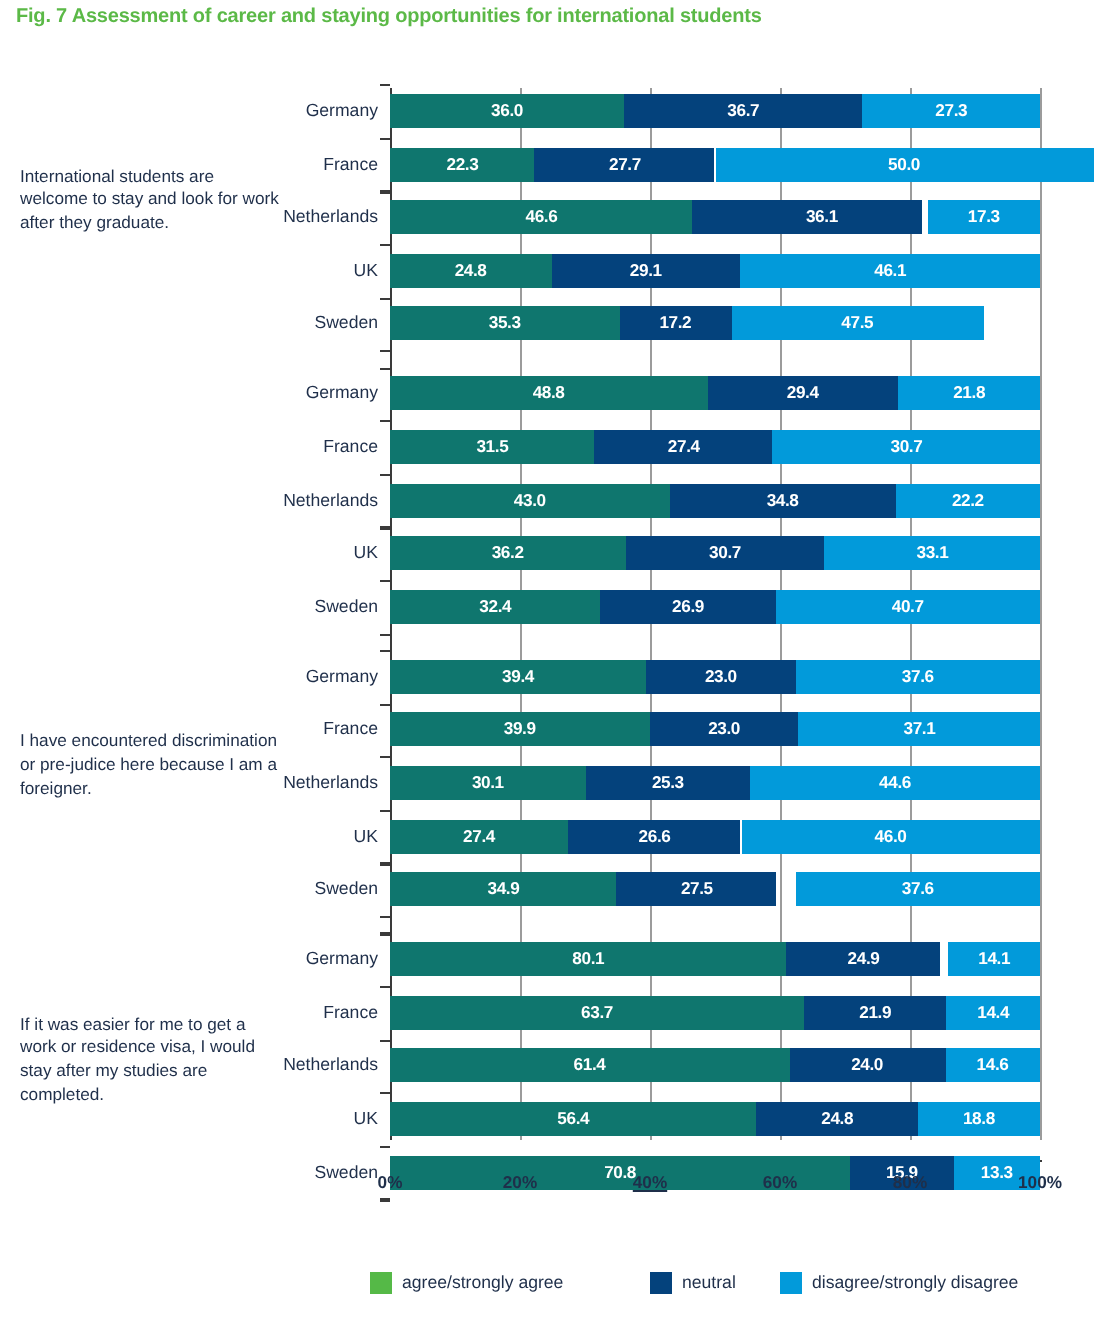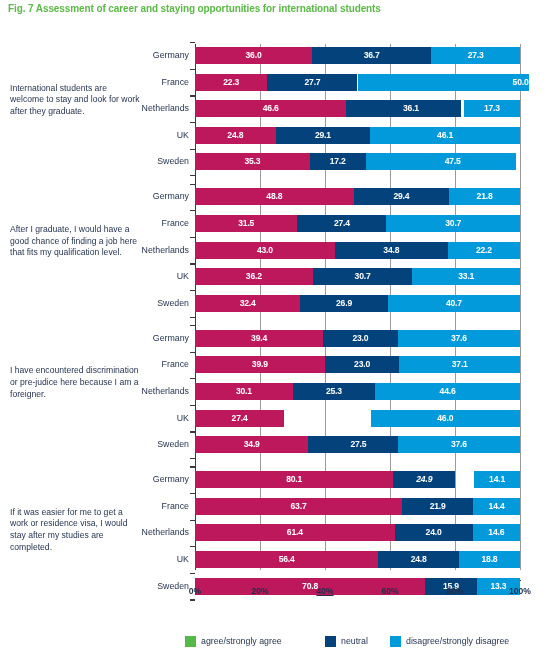--- a/index.html
+++ b/index.html
@@ -116,21 +116,21 @@
     height: 17px;
     color: #ffffff;
     font-size: 8.6px;
     line-height: 17px;
     text-align: center;
     font-weight: bold;
     letter-spacing: -0.2px;
     overflow: hidden;
     white-space: nowrap;
   }
-  .seg-agree   { background: #be185d; }
+  .seg-agree   { background: #0f766e; }
   .seg-neutral { background: #04427c; }
   .seg-dis     { background: #029ada; }
 
   
   #xlabels {
     position: absolute;
     left: 0;
     top: 552px;
     width: 547px;
     height: 14px;
@@ -197,21 +197,21 @@
             <div class="seg seg-agree" style="left: 0px; width: 117px;">36.0</div>
             <div class="seg seg-neutral" style="left: 117px; width: 119.275px;">36.7</div>
             <div class="seg seg-dis" style="left: 236.275px; width: 88.725px;">27.3</div>
           </div>
         </div>
         <div class="row" style="top: 26.6px;">
           <div class="row-label">France</div>
           <div class="bar-track">
             <div class="seg seg-agree" style="left: 0px; width: 72.475px;">22.3</div>
             <div class="seg seg-neutral" style="left: 72.475px; width: 90.025px;">27.7</div>
-            <div class="seg seg-dis" style="left: 162.5px; width: 171px; text-align: right;">50.0</div>
+            <div class="seg seg-dis" style="left: 162.5px; width: 189px;">50.0</div>
           </div>
         </div>
         <div class="row" style="top: 53.2px;">
           <div class="row-label">Netherlands</div>
           <div class="bar-track">
             <div class="seg seg-agree" style="left: 0px; width: 151.45px;">46.6</div>
             <div class="seg seg-neutral" style="left: 151.45px; width: 101px; padding-left: 14px;">36.1</div>
             <div class="seg seg-dis" style="left: 268.775px; width: 56.225px;">17.3</div>
           </div>
         </div>
@@ -221,26 +221,25 @@
             <div class="seg seg-agree" style="left: 0px; width: 80.6px;">24.8</div>
             <div class="seg seg-neutral" style="left: 80.6px; width: 94.575px;">29.1</div>
             <div class="seg seg-dis" style="left: 175.175px; width: 149.825px;">46.1</div>
           </div>
         </div>
         <div class="row" style="top: 106.4px;">
           <div class="row-label">Sweden</div>
           <div class="bar-track">
             <div class="seg seg-agree" style="left: 0px; width: 114.725px;">35.3</div>
             <div class="seg seg-neutral" style="left: 114.725px; width: 55.9px;">17.2</div>
-            <div class="seg seg-dis" style="left: 170.625px; width: 126px; padding-left: 24px;">47.5</div>
+            <div class="seg seg-dis" style="left: 170.625px; width: 126px;">47.5</div>
           </div>
         </div>
       </div>
       <div class="group" style="top: 154.4px; height: 123.4px;">
-        <div class="group-label" style="top: 35.7px;">After I graduate, I would have a good chance of finding a job here that fits my qualification level.</div>
         <div class="row" style="top: 0px;">
           <div class="row-label">Germany</div>
           <div class="bar-track">
             <div class="seg seg-agree" style="left: 0px; width: 158.6px;">48.8</div>
             <div class="seg seg-neutral" style="left: 158.6px; width: 95.55px;">29.4</div>
             <div class="seg seg-dis" style="left: 254.15px; width: 70.85px;">21.8</div>
           </div>
         </div>
         <div class="row" style="top: 26.6px;">
           <div class="row-label">France</div>
@@ -298,39 +297,40 @@
           <div class="bar-track">
             <div class="seg seg-agree" style="left: 0px; width: 97.825px;">30.1</div>
             <div class="seg seg-neutral" style="left: 97.825px; width: 82.225px;">25.3</div>
             <div class="seg seg-dis" style="left: 180.05px; width: 144.95px;">44.6</div>
           </div>
         </div>
         <div class="row" style="top: 79.8px;">
           <div class="row-label">UK</div>
           <div class="bar-track">
             <div class="seg seg-agree" style="left: 0px; width: 89.05px;">27.4</div>
+            <div class="seg seg-neutral" style="left: 89.05px; width: 86.45px;">26.6</div>
             <div class="seg seg-dis" style="left: 175.5px; width: 149.5px;">46.0</div>
           </div>
         </div>
         <div class="row" style="top: 106.4px;">
           <div class="row-label">Sweden</div>
           <div class="bar-track">
             <div class="seg seg-agree" style="left: 0px; width: 113.425px;">34.9</div>
-            <div class="seg seg-neutral" style="left: 113.425px; width: 80px; padding-left: 10px;">27.5</div>
+            <div class="seg seg-neutral" style="left: 113.425px; width: 80px;">27.5</div>
             <div class="seg seg-dis" style="left: 202.8px; width: 122.2px;">37.6</div>
           </div>
         </div>
       </div>
       <div class="group" style="top: 437.2px; height: 123.4px;">
         <div class="group-label" style="top: 35.7px;">If it was easier for me to get a work or residence visa, I would stay after my studies are completed.</div>
         <div class="row" style="top: 0px;">
           <div class="row-label">Germany</div>
           <div class="bar-track">
             <div class="seg seg-agree" style="left: 0px; width: 198.25px;">80.1</div>
-            <div class="seg seg-neutral" style="left: 198.25px; width: 62px; font-style: italic;">24.9</div>
+            <div class="seg seg-neutral" style="left: 198.25px; width: 77px;">24.9</div>
             <div class="seg seg-dis" style="left: 279.175px; width: 45.825px;">14.1</div>
           </div>
         </div>
         <div class="row" style="top: 26.6px;">
           <div class="row-label">France</div>
           <div class="bar-track">
             <div class="seg seg-agree" style="left: 0px; width: 207.025px;">63.7</div>
             <div class="seg seg-neutral" style="left: 207.025px; width: 71.175px;">21.9</div>
             <div class="seg seg-dis" style="left: 278.2px; width: 46.8px;">14.4</div>
           </div>

